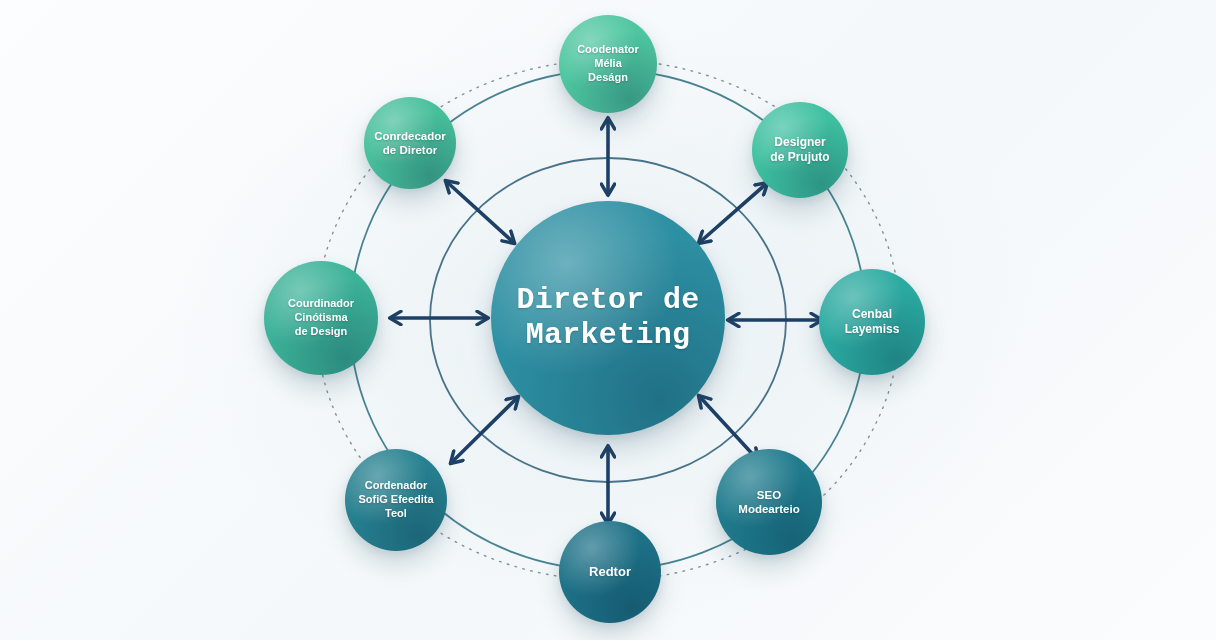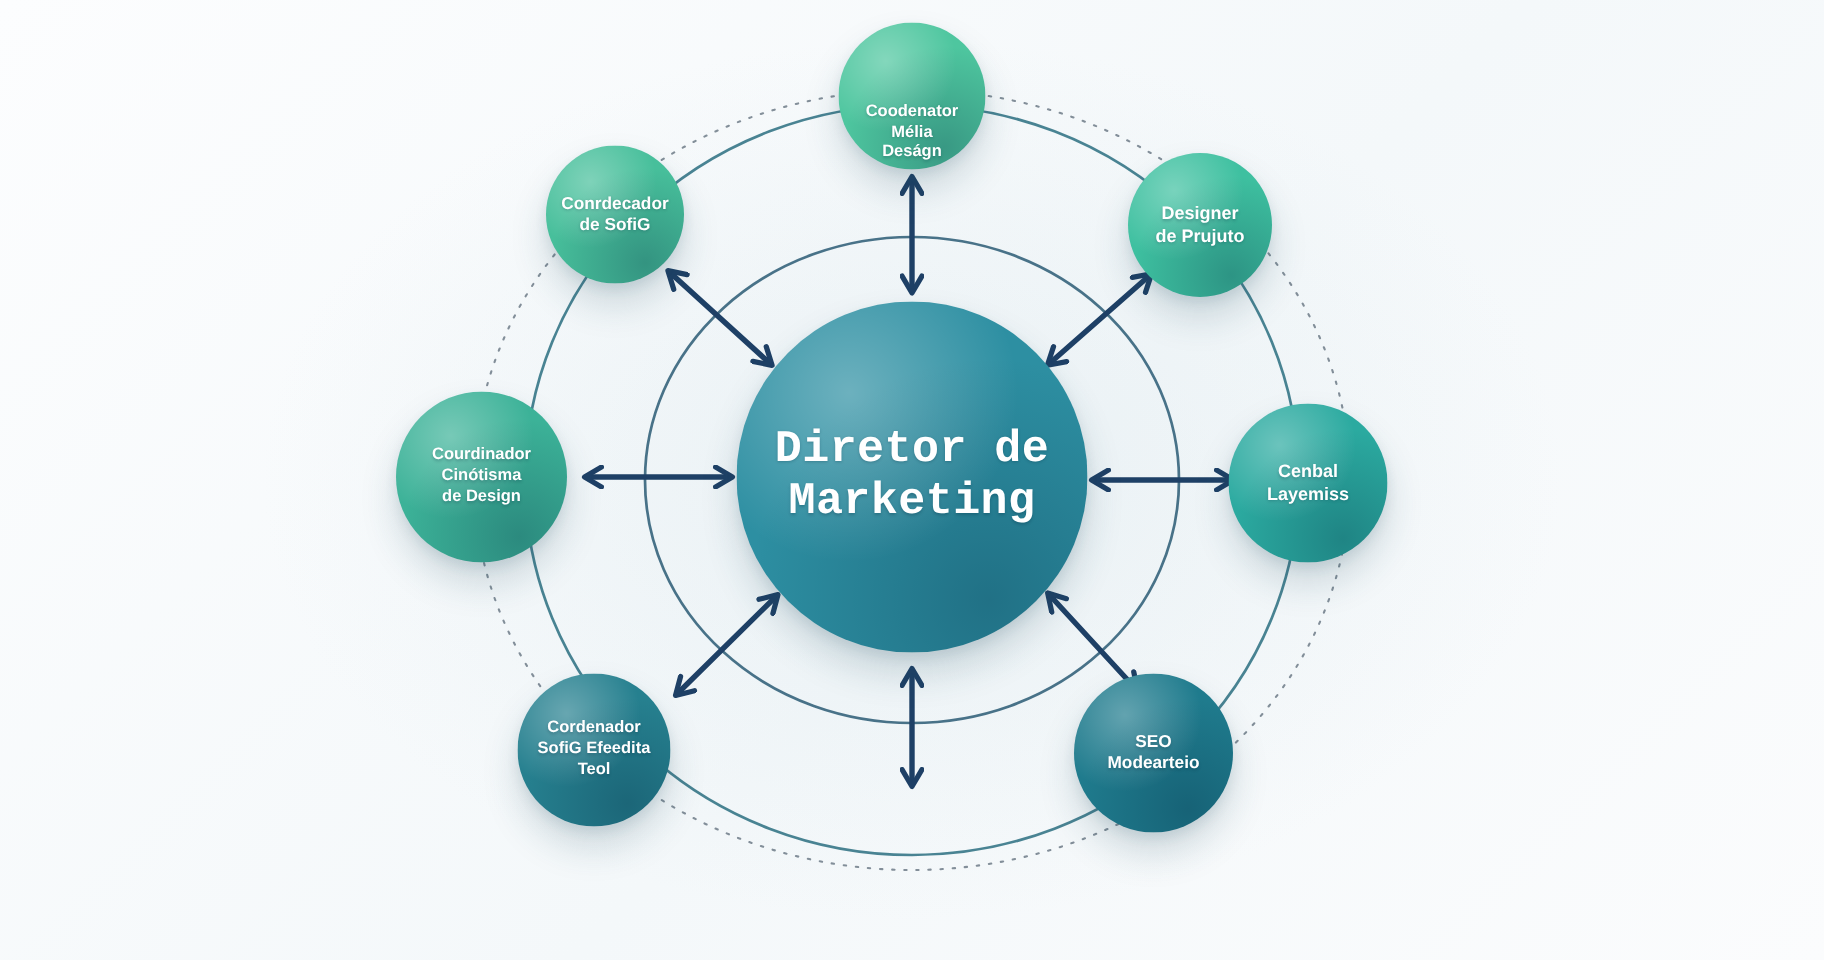--- a/index.html
+++ b/index.html
@@ -58,51 +58,54 @@
     <line class="arrow" x1="517" y1="398" x2="452" y2="462" marker-start="url(#ah)" marker-end="url(#ah)"></line>
     <line class="arrow" x1="486" y1="318" x2="392" y2="318" marker-start="url(#ah)" marker-end="url(#ah)"></line>
     <line class="arrow" x1="513" y1="242" x2="447" y2="182" marker-start="url(#ah)" marker-end="url(#ah)"></line>
   </svg>
 
   <div class="node node-center" style="left: 491px; top: 201px; width: 234px; height: 234px; --c: #2d8fa2;">
     <span class="lbl">Diretor de
 Marketing</span>
   </div>
 
-  <div class="node fs11" style="left: 559px; top: 15px; width: 98px; height: 98px; align-items: flex-end; --c: #4ec69f;">
+  <div class="node fs11" style="left: 559px; top: 15px; width: 98px; height: 98px; --c: #4ec69f;">
     <span class="lbl">Coodenator
 Mélia
 Deságn</span>
   </div>
 
   <div class="node fs12" style="left: 819px; top: 269px; width: 106px; height: 106px; --c: #2baaa0;">
     <span class="lbl">Cenbal Layemiss</span>
   </div>
 
   <div class="node fs12" style="left: 752px; top: 102px; width: 96px; height: 96px; --c: #3ec0a0;">
     <span class="lbl">Designer
 de Prujuto</span>
   </div>
 
   <div class="node fs115" style="left: 716px; top: 449px; width: 106px; height: 106px; --c: #1f7b8d;">
     <span class="lbl">SEO
 Modearteio</span>
   </div>
 
+  <div class="node fs13" style="left: 559px; top: 521px; width: 102px; height: 102px; --c: #1d7187;">
+    <span class="lbl">Redtor</span>
+  </div>
 
   <div class="node fs11" style="left: 345px; top: 449px; width: 102px; height: 102px; justify-content: center; --c: #26808f;">
     <span class="lbl">Cordenador
 SofiG Efeedita
 Teol</span>
   </div>
 
   <div class="node fs11" style="left: 264px; top: 261px; width: 114px; height: 114px; justify-content: center; --c: #3cb298;">
     <span class="lbl">Courdinador
 Cinótisma
 de Design</span>
   </div>
 
   <div class="node fs115" style="left: 364px; top: 97px; width: 92px; height: 92px; --c: #47bf9b;">
     <span class="lbl">Conrdecador
-de SofiG</span>
+de Diretor</span>
   </div>
 
 </div>
 
 </body></html>

